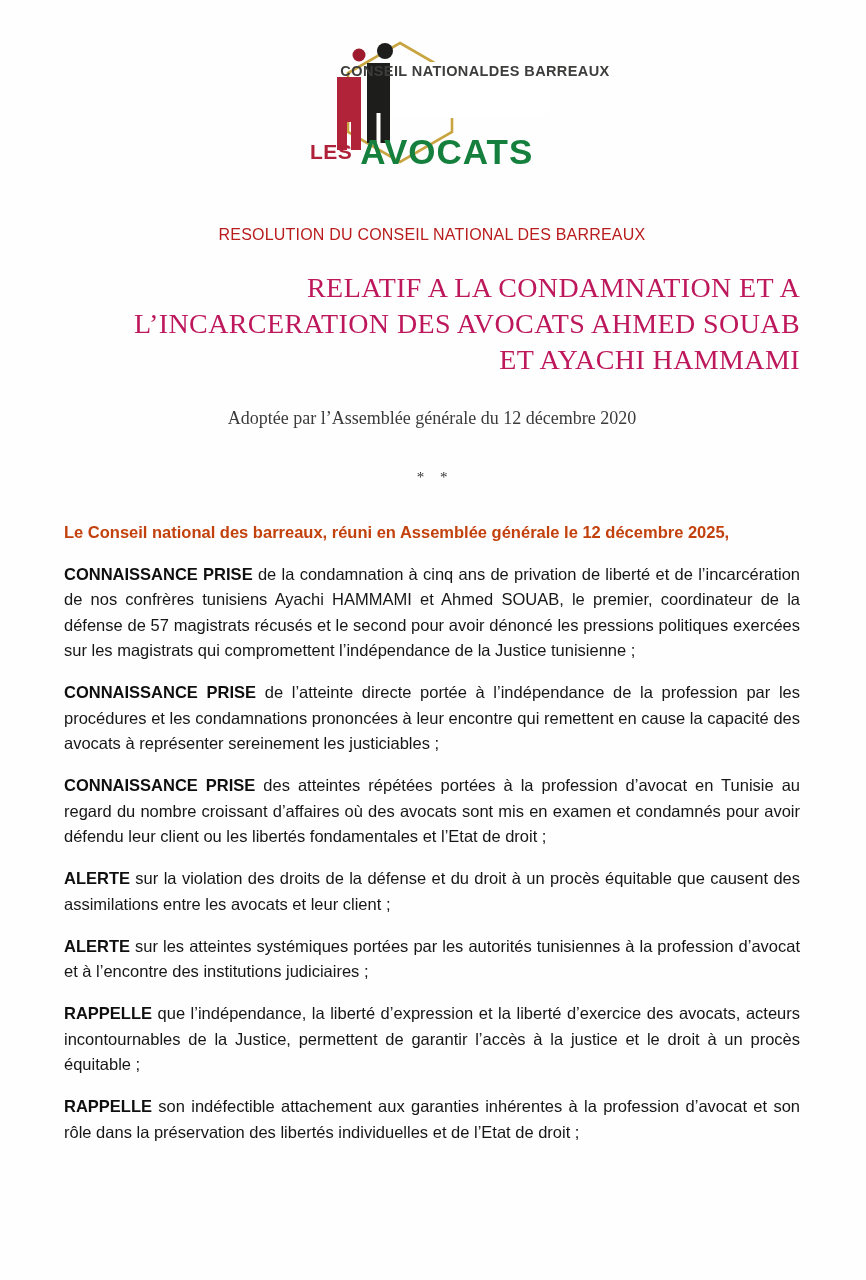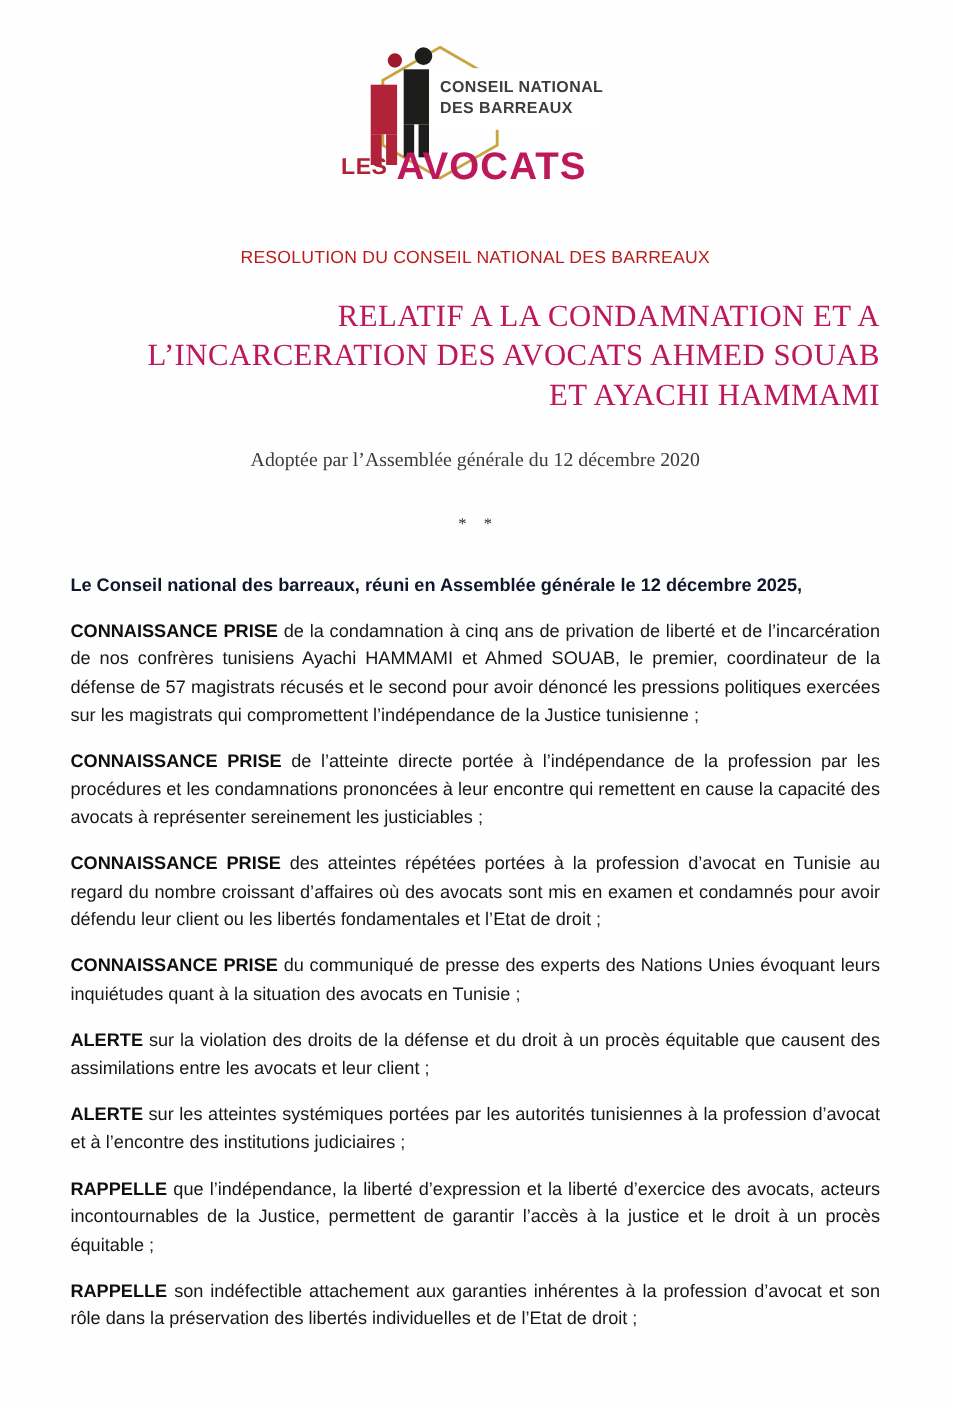--- a/index.html
+++ b/index.html
@@ -24,21 +24,21 @@
   }
   .logo svg { position: absolute; left: 0; top: 0; }
   .logo-orgbox {
     position: absolute;
     left: 84px;
     top: 22px;
     width: 158px;
     height: 56px;
     background: #ffffff;
     display: flex;
-    flex-direction: column;
+    flex-direction: row;
     justify-content: center;
     padding-left: 8px;
     box-sizing: border-box;
   }
   .logo-orgbox .org-line {
     font-size: 14.5px;
     font-weight: 700;
     letter-spacing: 0.4px;
     color: #3d3d3c;
     line-height: 19px;
@@ -55,21 +55,21 @@
   .brand-small {
     font-size: 21px;
     font-weight: 600;
     color: #ae2138;
     margin-right: 8px;
     letter-spacing: 0.5px;
   }
   .brand-large {
     font-size: 35px;
     font-weight: 700;
-    color: #be185d;
+    color: #15803d;
     letter-spacing: 1px;
   }
 
   
   .content {
     margin: 0 66px 0 64px;
   }
   .doc-heading {
     margin: 58px 0 0 0;
     text-align: center;
@@ -100,21 +100,21 @@
     text-align: center;
     font-family: "Liberation Serif", serif;
     font-size: 15px;
     color: #333333;
     word-spacing: 12px;
   }
   .doc-intro {
     margin-top: 34px;
     font-size: 16.5px;
     font-weight: 700;
-    color: #0f172a;
+    color: #c2410c;
     line-height: 25px;
   }
   .doc-par {
     font-size: 16.5px;
     line-height: 25.5px;
     text-align: justify;
     color: #161616;
   }
   .doc-par .lead { font-weight: 700; color: #0f0f0f; }
 </style>
@@ -167,21 +167,20 @@
     <div class="doc-stars">* *</div>
 
     <p class="doc-intro">Le Conseil national des barreaux, réuni en Assemblée générale le 12 décembre 2025,</p>
 
     <p class="doc-par"><span class="lead">CONNAISSANCE PRISE</span><span> de la condamnation à cinq ans de privation de liberté et de l’incarcération de nos confrères tunisiens Ayachi HAMMAMI et Ahmed SOUAB, le premier, coordinateur de la défense de 57 magistrats récusés et le second pour avoir dénoncé les pressions politiques exercées sur les magistrats qui compromettent l’indépendance de la Justice tunisienne ;</span></p>
 
     <p class="doc-par"><span class="lead">CONNAISSANCE PRISE</span><span> de l’atteinte directe portée à l’indépendance de la profession par les procédures et les condamnations prononcées à leur encontre qui remettent en cause la capacité des avocats à représenter sereinement les justiciables ;</span></p>
 
     <p class="doc-par"><span class="lead">CONNAISSANCE PRISE</span><span> des atteintes répétées portées à la profession d’avocat en Tunisie au regard du nombre croissant d’affaires où des avocats sont mis en examen et condamnés pour avoir défendu leur client ou les libertés fondamentales et l’Etat de droit ;</span></p>
 
-    <p class="doc-par"><span class="lead">CONNAISSANCE PRISE</span><span> du communiqué de presse des experts des Nations Unies évoquant leurs inquiétudes quant à la situation des avocats en Tunisie ;</span></p>
 
     <p class="doc-par"><span class="lead">ALERTE</span><span> sur la violation des droits de la défense et du droit à un procès équitable que causent des assimilations entre les avocats et leur client ;</span></p>
 
     <p class="doc-par"><span class="lead">ALERTE</span><span> sur les atteintes systémiques portées par les autorités tunisiennes à la profession d’avocat et à l’encontre des institutions judiciaires ;</span></p>
 
     <p class="doc-par"><span class="lead">RAPPELLE</span><span> que l’indépendance, la liberté d’expression et la liberté d’exercice des avocats, acteurs incontournables de la Justice, permettent de garantir l’accès à la justice et le droit à un procès équitable ;</span></p>
 
     <p class="doc-par"><span class="lead">RAPPELLE</span><span> son indéfectible attachement aux garanties inhérentes à la profession d’avocat et son rôle dans la préservation des libertés individuelles et de l’Etat de droit ;</span></p>
 
   </div>

